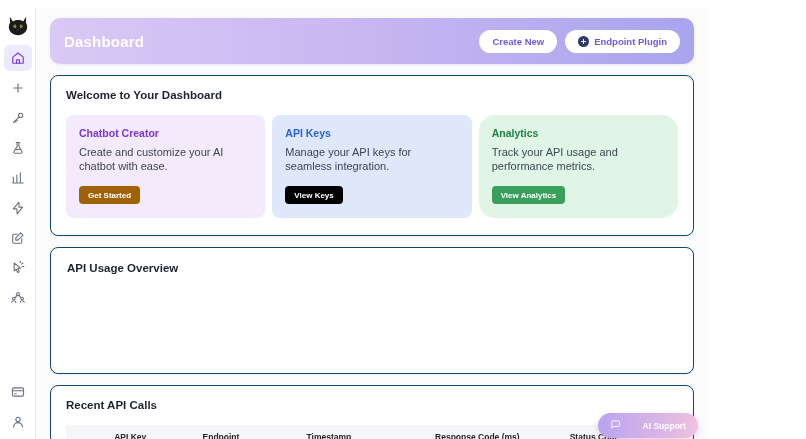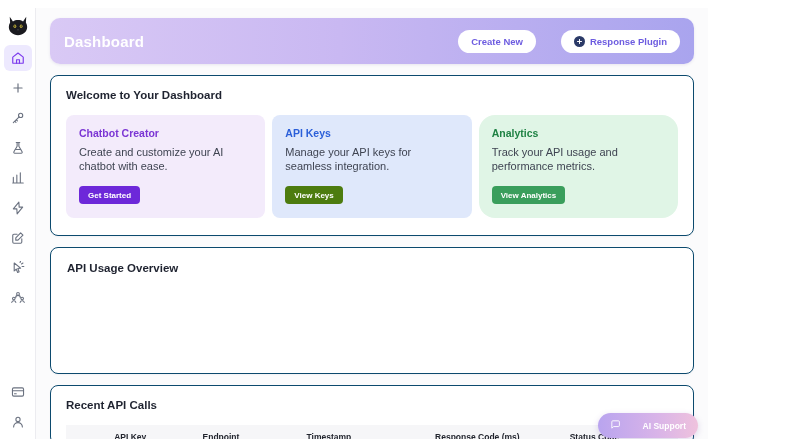--- a/index.html
+++ b/index.html
@@ -103,21 +103,21 @@
   .header-title {
     font-size: 15px;
     font-weight: bold;
     color: #ffffff;
     letter-spacing: 0.2px;
   }
 
   .header-actions {
     display: flex;
     align-items: center;
-    gap: 25px;
+    gap: 8px;
   }
 
   .btn-pill {
     background: #ffffff;
     border: none;
     border-radius: 999px;
     height: 23px;
     padding: 0 13px;
     font-size: 9.5px;
     font-weight: bold;
@@ -198,22 +198,22 @@
     height: 18px;
     padding: 0 9px;
     font-size: 8px;
     font-weight: bold;
     color: #ffffff;
     cursor: pointer;
     font-family: "Liberation Sans", sans-serif;
     display: inline-flex;
     align-items: center;
   }
-  .purple .card-btn { background: #6d28d9; }
-  .blue   .card-btn { background: #4d7c0f; }
+  .purple .card-btn { background: #a16207; }
+  .blue   .card-btn { background: #000000; }
   .green  .card-btn { background: #3a9e5c; }
 
   
   .usage-panel {
     margin-top: 11px;
     height: 127px;
     padding: 14px 16px;
   }
 
   
@@ -398,21 +398,21 @@
       <div class="header-actions">
         <button class="btn-pill">
           <span>Create New</span>
         </button>
         <button class="btn-pill">
           <span class="wp-dot">
             <svg width="7" height="7" viewBox="0 0 24 24" fill="none" stroke="#ffffff" stroke-width="3.4" stroke-linecap="round">
               <path d="M12 5 v14 M5 12 h14"></path>
             </svg>
           </span>
-          <span>Response Plugin</span>
+          <span>Endpoint Plugin</span>
         </button>
       </div>
     </header>
 
     <section class="panel welcome-panel">
       <h2 class="section-title">Welcome to Your Dashboard</h2>
 
       <div class="cards-row">
 
         <div class="info-card purple">

